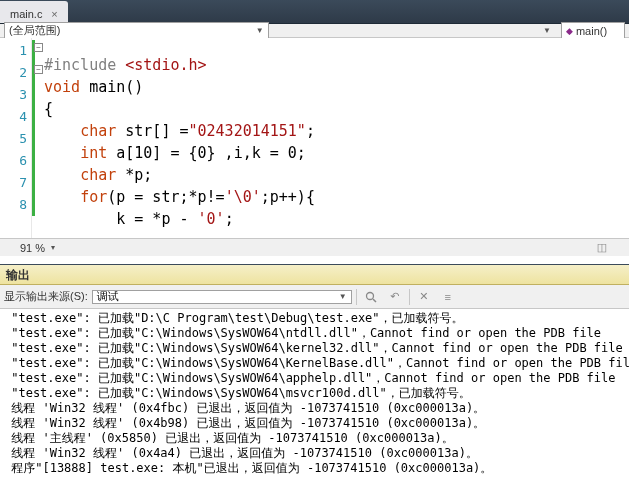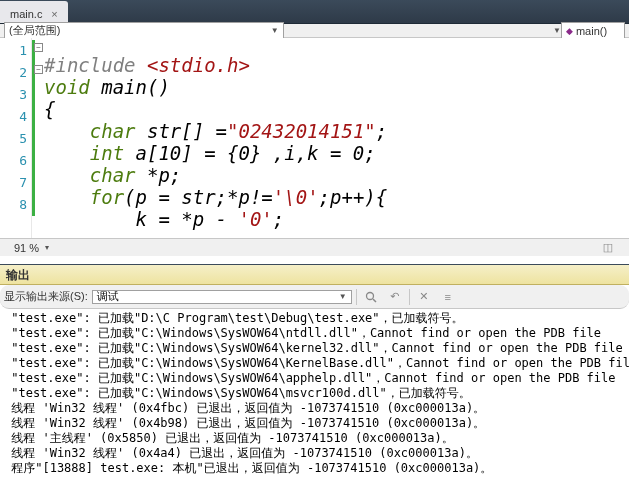--- a/index.html
+++ b/index.html
@@ -1,43 +1,43 @@
 <!DOCTYPE html>
 <html><head>
 <meta charset="utf-8">
 <style>
 * { margin:0; padding:0; box-sizing:border-box; }
 body { width:629px; height:500px; font-family:"Microsoft YaHei","Segoe UI",sans-serif; font-size:12px; background:#fff; overflow:hidden; position:relative; }
 .tab-bar { height:24px; background:linear-gradient(#3b4a5a,#2e3a48); display:flex; align-items:flex-end; border-bottom:1px solid #1e2a36; }
 .tab { background:#e8e8ec; height:22px; padding:3px 8px 0 10px; display:flex; align-items:center; gap:6px; border-top-right-radius:3px; font-size:11px; color:#333;text-align:center; }
 .tab-close { width:12px; height:12px; display:flex; align-items:center; justify-content:center; color:#666; font-size:11px; }
-.scope-bar { height:14px; background:#f0f0f0; border-bottom:1px solid #c7c7c7; display:flex; align-items:center; padding:0 4px; gap:0; }
+.scope-bar { height:14px; background:#f0f0f0; border-bottom:1px solid #c7c7c7; display:flex; align-items:center; padding:0 4px; gap:10px; }
 .scope-dd { flex:1; height:18px; border:1px solid #a0a0a0; background:#fff; display:flex; align-items:center; padding:0 4px; font-size:11px; color:#333; position:relative; }
 .scope-dd.small { flex:0 0 64px; }
 .dd-arrow { margin-left:auto; color:#555; font-size:8px; }
 .dd-icon { color:#8a2a8a; font-size:9px; margin-right:3px; }
 .editor { position:relative; height:200px; background:#fff; display:flex; overflow:hidden; }
 .gutter { width:32px; background:#fff; text-align:right; padding:2px 4px 0 0; border-right:1px solid #e8e8e8; }
 .gutter div { height:22px; line-height:22px; color:#2b91af; font-size:13px; font-family:Consolas,monospace; }
 .fold-col { width:12px; background:#fff; position:relative; }
 .green-bar { position:absolute; left:0; top:2px; width:3px; height:176px; background:#3cb043; }
 .fold-col .box { position:absolute; left:2px; width:9px; height:9px; border:1px solid #888; background:#fff; font-size:8px; text-align:center; line-height:7px; color:#555; }
-.code { flex:1; padding-top:16px; font-family:Consolas,monospace; font-size:19px; line-height:22px; white-space:pre; color:#000;font-style:italic; }
+.code { flex:1; padding-top:16px; font-family:Consolas,monospace; font-size:15px; line-height:22px; white-space:pre; color:#000; }
 .k-pre { color:#808080; }
 .k-inc { color:#a31515; }
-.k-kw { color:#4d7c0f; }
+.k-kw { color:#c2410c; }
 .k-str { color:#a31515; }
 .k-chr { color:#a31515; }
-.editor-foot { height:18px; background:#f0f0f0; border-top:1px solid #c7c7c7; display:flex; align-items:center; padding:0 14px; font-size:11px; color:#333; gap:6px; }
+.editor-foot { height:18px; background:#f0f0f0; border-top:1px solid #c7c7c7; display:flex; align-items:center; padding:0 20px; font-size:11px; color:#333; gap:6px; }
 .zoom-arrow { font-size:8px; color:#555; }
 .spacer { flex:1; }
 .tool-icon { width:14px; height:14px; display:flex; align-items:center; justify-content:center; color:#888; }
 .output-panel { position:absolute; left:0; right:0; bottom:0; top:264px; background:#fff; border-top:1px solid #3b4a5a; display:flex; flex-direction:column; }
 .output-title { height:20px; background:linear-gradient(#f5efc8,#eee3a0); border-bottom:1px solid #c0b060; padding:2px 6px; font-size:12px; font-weight:bold; color:#333; }
-.output-toolbar { height:24px; background:#f0f0f0; border-bottom:1px solid #c7c7c7; display:flex; align-items:center; padding:0 4px; gap:4px;border-radius:9px; }
+.output-toolbar { height:24px; background:#f0f0f0; border-bottom:1px solid #c7c7c7; display:flex; align-items:center; padding:0 4px; gap:4px; }
 .tb-label { font-size:11px; color:#333; }
 .tb-underline { color:#333; }
 .tb-dd { flex:0 0 260px; height:14px; border:1px solid #a0a0a0; background:#fff; display:flex; align-items:center; padding:0 4px; font-size:11px; }
 .tb-btn { width:20px; height:20px; border:1px solid transparent; border-radius:2px; display:flex; align-items:center; justify-content:center; color:#888; font-size:11px; }
 .tb-sep { width:1px; height:16px; background:#c7c7c7; }
 .output-body { flex:1; overflow:auto; padding:2px 4px; font-family:SimSun,NSimSun,monospace; font-size:12px; line-height:15px; color:#000; white-space:pre; }
 </style>
 </head>
 <body>
 

